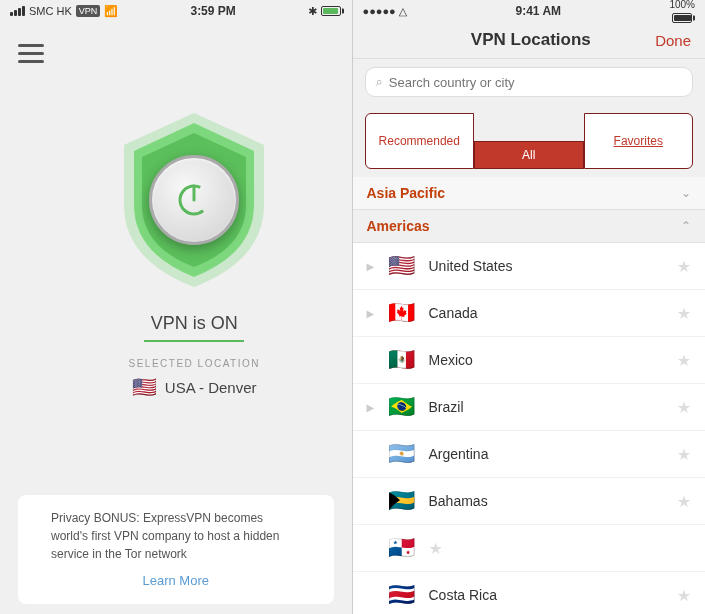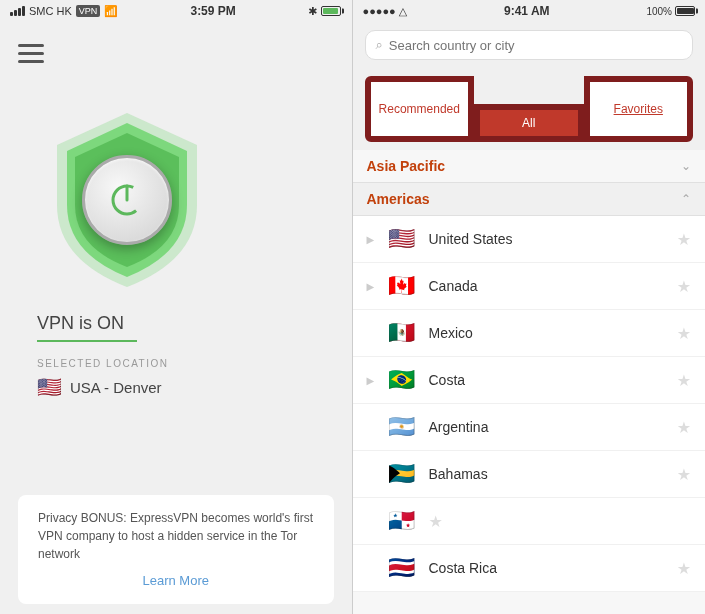--- a/index.html
+++ b/index.html
@@ -57,20 +57,21 @@
     .hamburger-menu span {
       display: block;
       height: 3px;
       background: #555;
       border-radius: 2px;
     }
 
     .vpn-main {
       display: flex;
       flex-direction: column;
+      align-items: center;
       flex: 1;
       padding-top: 20px;
       padding-left: 37px;
     }
 
     .shield-container {
       position: relative;
       width: 180px;
       height: 190px;
     }
@@ -131,21 +132,21 @@
       margin-top: 6px;
       font-size: 15px;
       font-weight: 500;
       color: #444;
     }
 
     .privacy-bonus-box {
       margin: 20px 18px 10px;
       background: #fff;
       border-radius: 8px;
-      padding: 14px 20px;
+      padding: 14px 33px;
       font-size: 12px;
       color: #555;
       line-height: 1.5;
     }
 
     .learn-more-link {
       color: #5b9bd5;
       font-size: 13px;
       display: block;
       text-align: center;
@@ -179,20 +180,21 @@
       display: flex;
       align-items: center;
       gap: 3px;
     }
 
     .status-bar-right .right-icons {
       display: flex;
       align-items: center;
       gap: 3px;
       font-size: 10px;
+      flex-direction: column;
     }
 
     .nav-bar {
       display: flex;
       align-items: center;
       justify-content: space-between;
       padding: 8px 14px;
       background: #f0f0f0;
       border-bottom: 1px solid #ddd;
     }
@@ -243,21 +245,21 @@
     .tabs-bar {
       display: flex;
       padding: 8px 12px;
       gap: 0;
       background: #f0f0f0;
     }
 
     .tab-btn {
       flex: 1;
       padding: 6px 4px;
-      border: 6px solid #7f1d1d;
+      border: 1px solid #7f1d1d;
       font-size: 12px;
       cursor: pointer;
       background: #fff;
       color: #c0392b;
     }
 
     .tab-btn:first-child {
       border-radius: 6px 0 0 6px;
     }
 
@@ -461,20 +463,25 @@
     </div>
     <span style="font-weight:600;font-size:12px;">9:41 AM</span>
     <div class="right-icons">
       <span>100%</span>
       <div class="battery-bar">
         <div class="battery-fill" style="width:95%;background:#333;"></div>
       </div>
     </div>
   </div>
 
+  <div class="nav-bar">
+    <div style="width:40px;"></div>
+    <span class="nav-title">VPN Locations</span>
+    <span class="nav-done">Done</span>
+  </div>
 
   <div class="search-bar">
     <div class="search-input-wrapper">
       <span class="search-icon-circle">⌕</span>
       <input class="search-input" type="text" placeholder="Search country or city" style="">
     </div>
   </div>
 
   <div class="tabs-bar">
     <button class="tab-btn">Recommended</button>
@@ -511,21 +518,21 @@
     <div class="country-item">
       <span class="expand-arrow" style="color:transparent;">▶</span>
       <span class="flag-emoji">🇲🇽</span>
       <span class="country-name">Mexico</span>
       <span class="star-icon">★</span>
     </div>
 
     <div class="country-item">
       <span class="expand-arrow">▶</span>
       <span class="flag-emoji">🇧🇷</span>
-      <span class="country-name">Costa</span>
+      <span class="country-name">Brazil</span>
       <span class="star-icon">★</span>
     </div>
 
     <div class="country-item">
       <span class="expand-arrow" style="color:transparent;">▶</span>
       <span class="flag-emoji">🇦🇷</span>
       <span class="country-name">Argentina</span>
       <span class="star-icon">★</span>
     </div>
 

